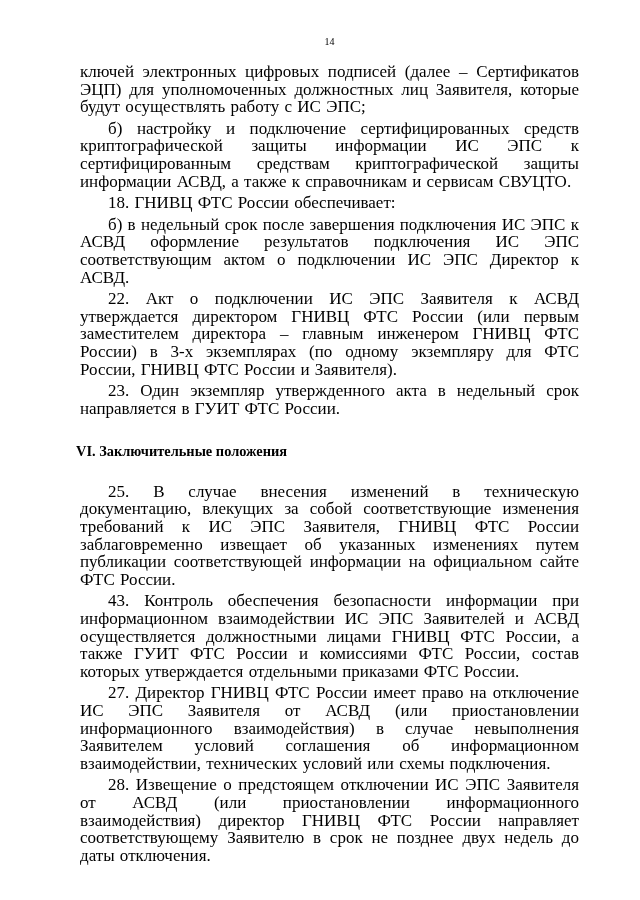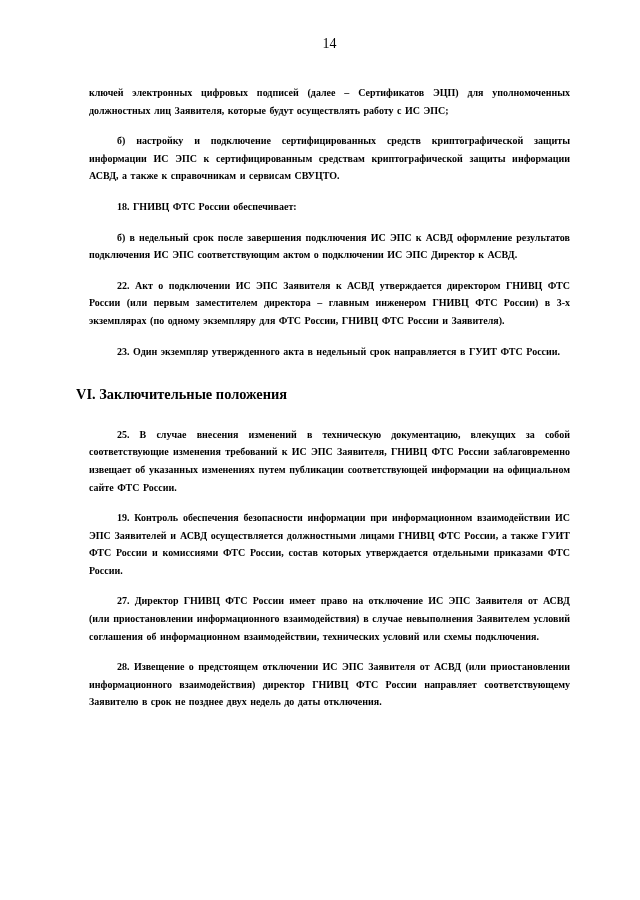--- a/index.html
+++ b/index.html
@@ -16,31 +16,30 @@
   }
   .page {
     box-sizing: border-box;
     width: 640px;
     height: 900px;
     padding: 36px 57px 0 76px;
     background: #ffffff;
   }
   .page-number {
     text-align: center;
-    font-size: 14px;
-    margin-bottom: 32px;
+    font-size: 10px;
+    margin-bottom: 16px;
   }
   .doc p {
-    margin: 13px;
-    font-size: 10px;
+    margin: 4px;
+    font-size: 17px;
     line-height: 17.6px;
     text-align: justify;
     text-indent: 28px;
     word-spacing: 1px;
-    font-weight: bold;
   }
   .doc p.no-indent {
     text-indent: 0;
   }
   .doc h2 {
     text-align: left;
     font-weight: bold;
     font-size: 14.4px;
     line-height: 17.6px;
     margin: 26px 0 22px 0;
@@ -64,19 +63,19 @@
 
     <p>22. Акт о подключении ИС ЭПС Заявителя к АСВД утверждается директором ГНИВЦ ФТС России (или первым заместителем директора – главным инженером ГНИВЦ ФТС России) в 3-х экземплярах (по одному экземпляру для ФТС России, ГНИВЦ ФТС России и Заявителя).</p>
 
     <p>23. Один экземпляр утвержденного акта в недельный срок направляется в ГУИТ ФТС России.</p>
 
     <h2>VI. Заключительные положения</h2>
 
 
     <p>25. В случае внесения изменений в техническую документацию, влекущих за собой соответствующие изменения требований к ИС ЭПС Заявителя, ГНИВЦ ФТС России заблаговременно извещает об указанных изменениях путем публикации соответствующей информации на официальном сайте ФТС России.</p>
 
-    <p>19. Контроль обеспечения безопасности информации при информационном взаимодействии ИС ЭПС Заявителей и АСВД осуществляется должностными лицами ГНИВЦ ФТС России, а также ГУИТ ФТС России и комиссиями ФТС России, состав которых утверждается отдельными приказами ФТС России.</p>
+    <p>43. Контроль обеспечения безопасности информации при информационном взаимодействии ИС ЭПС Заявителей и АСВД осуществляется должностными лицами ГНИВЦ ФТС России, а также ГУИТ ФТС России и комиссиями ФТС России, состав которых утверждается отдельными приказами ФТС России.</p>
 
     <p>27. Директор ГНИВЦ ФТС России имеет право на отключение ИС ЭПС Заявителя от АСВД (или приостановлении информационного взаимодействия) в случае невыполнения Заявителем условий соглашения об информационном взаимодействии, технических условий или схемы подключения.</p>
 
     <p>28. Извещение о предстоящем отключении ИС ЭПС Заявителя от АСВД (или приостановлении информационного взаимодействия) директор ГНИВЦ ФТС России направляет соответствующему Заявителю в срок не позднее двух недель до даты отключения.</p>
   </div>
 </div>
 
 </body></html>

